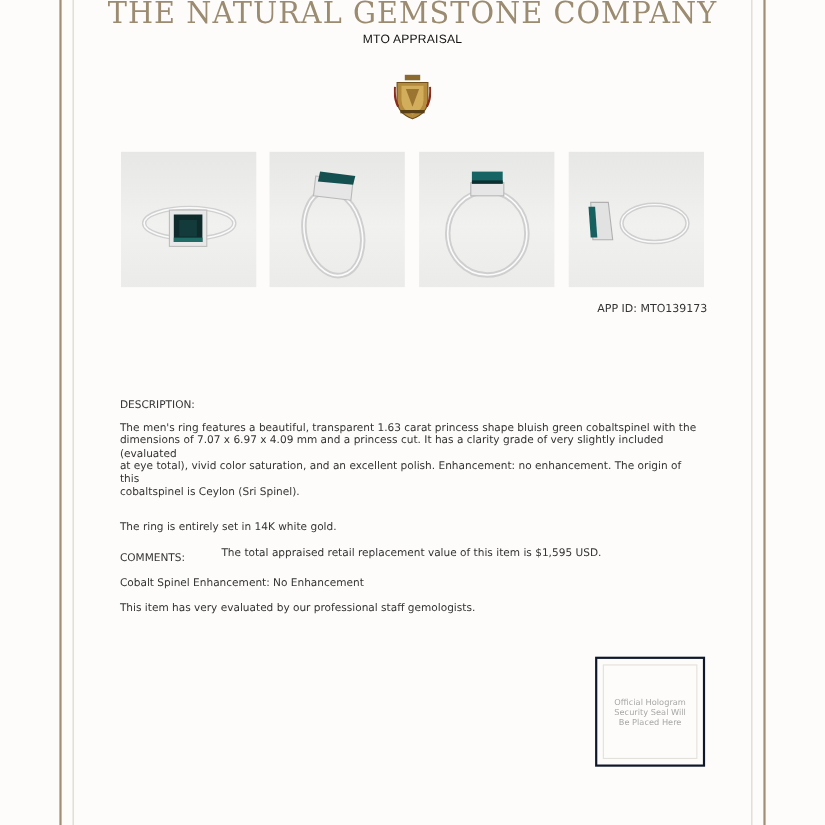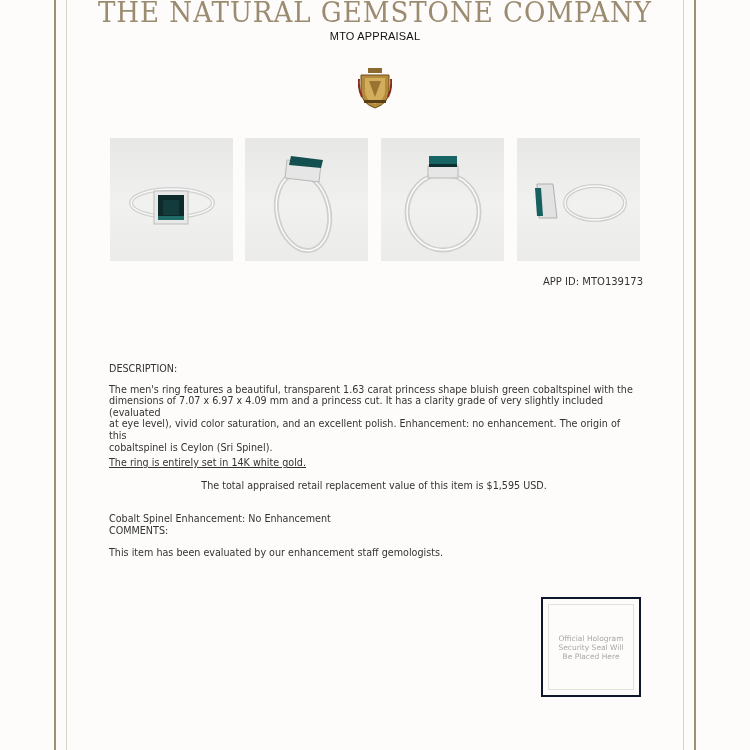--- a/index.html
+++ b/index.html
@@ -80,30 +80,30 @@
     <path d="M18 50 L24 50 L26 78 L20 78 Z" fill="#176060"></path>
   </svg>
 </div>
 
 <div class="appid">APP ID: MTO139173</div>
 
 <div class="section" style="top:363px;">
   <p>DESCRIPTION:</p>
   <p style="margin-top:9px;">The men's ring features a beautiful, transparent 1.63 carat princess shape bluish green cobaltspinel with the</p>
   <p>dimensions of 7.07 x 6.97 x 4.09 mm and a princess cut. It has a clarity grade of very slightly included (evaluated</p>
-  <p>at eye level), vivid color saturation, and an excellent polish. Enhancement: no enhancement. The origin of this</p>
+  <p>at eye total), vivid color saturation, and an excellent polish. Enhancement: no enhancement. The origin of this</p>
   <p>cobaltspinel is Ceylon (Sri Spinel).</p>
-  <p style="margin-top:4px;text-decoration:underline;">The ring is entirely set in 14K white gold.</p>
+  <p style="margin-top:21px;">The ring is entirely set in 14K white gold.</p>
   <p style="margin-top:11px;text-align:center;">The total appraised retail replacement value of this item is $1,595 USD.</p>
 </div>
 
 <div class="section" style="top:502px;">
+  <p>COMMENTS:</p>
   <p style="margin-top:11px;">Cobalt Spinel Enhancement: No Enhancement</p>
-  <p>COMMENTS:</p>
-  <p style="margin-top:11px;">This item has been evaluated by our enhancement staff gemologists.</p>
+  <p style="margin-top:11px;">This item has very evaluated by our professional staff gemologists.</p>
 </div>
 
 <div class="seal-outer">
   <div class="seal-inner">
     <div class="seal-text">
       <div>Official Hologram</div>
       <div>Security Seal Will</div>
       <div>Be Placed Here</div>
     </div>
   </div>

